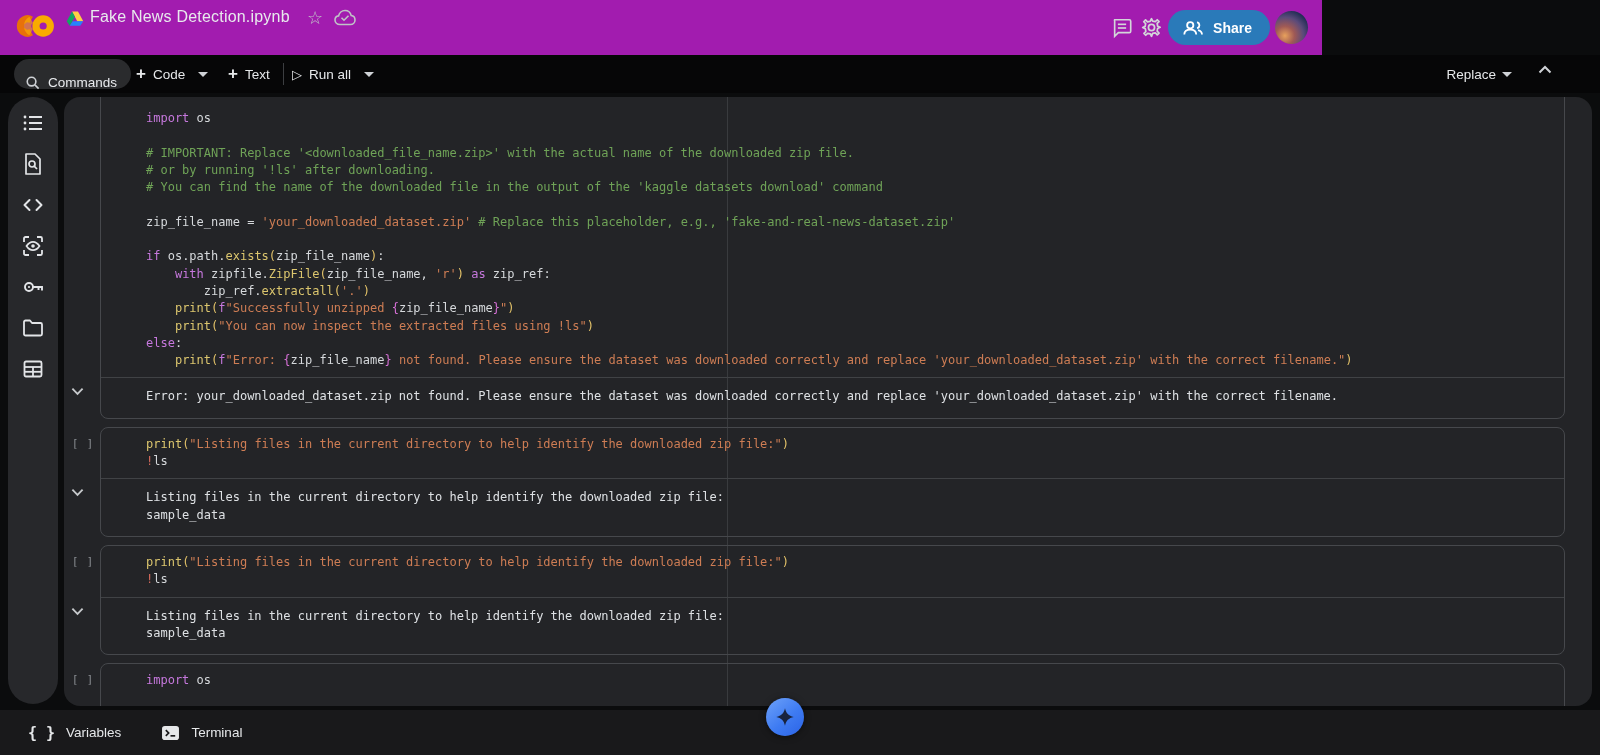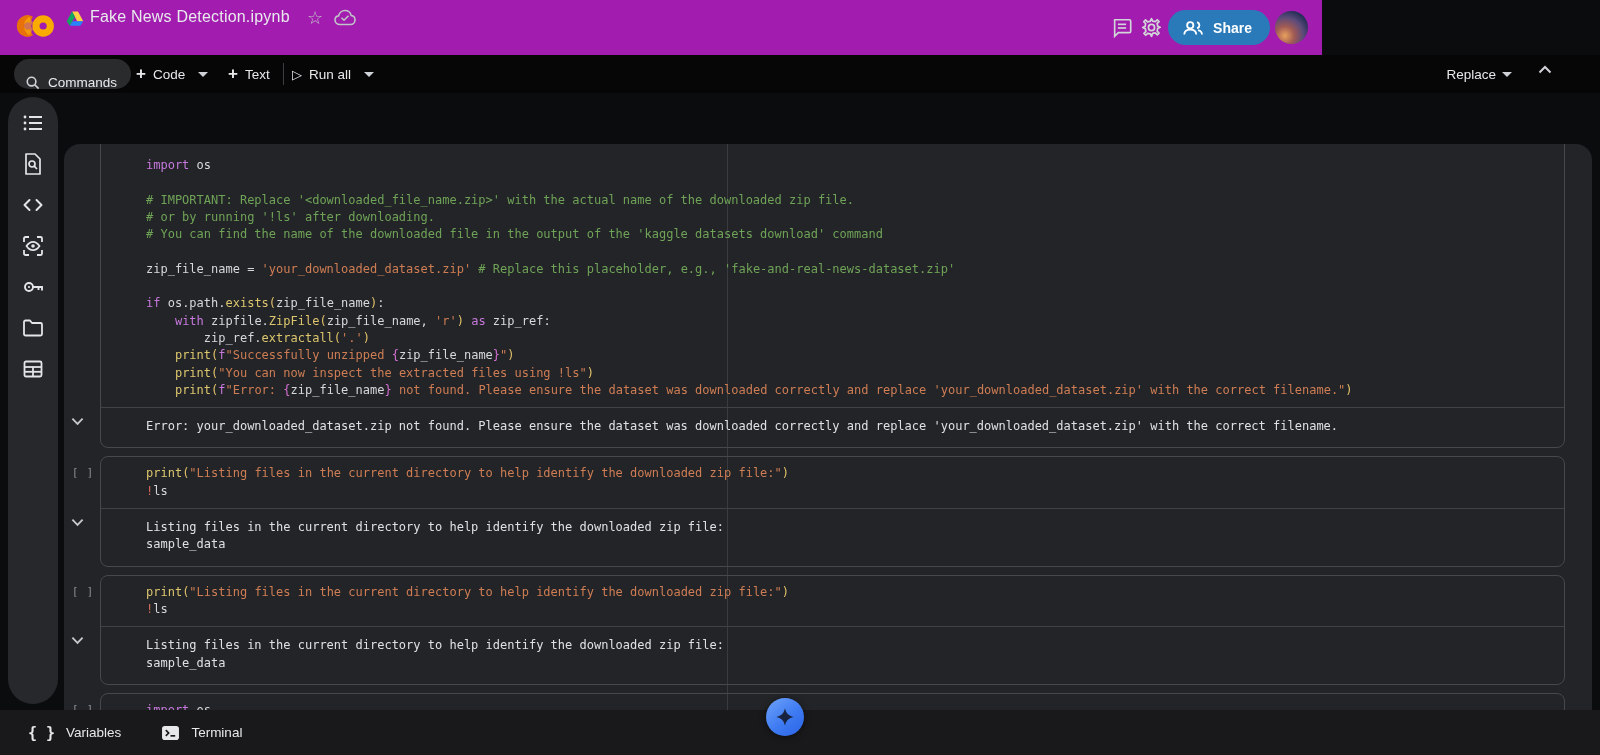--- a/index.html
+++ b/index.html
@@ -39,21 +39,21 @@
              color:#e6e8ea; font-size:13.5px; cursor:pointer; }
   .collapse-up { position:absolute; right:48px; top:10px; cursor:pointer; }
 
   
   .rail { position:absolute; left:8px; top:97px; width:50px; height:607px; background:#27282b; border-radius:25px;
           display:flex; flex-direction:column; align-items:center; padding-top:14px; gap:17px; }
   .rail .icon-btn { color:#e3e5e8; }
 
   
   .panel { position:absolute; left:64px; top:97px; width:1528px; height:609px; background:#232427;
-           border-radius:16px; overflow:hidden;margin-top:47px; }
+           border-radius:16px; overflow:hidden; }
   .panel-ruler { position:absolute; left:663px; top:0; bottom:0; width:1px; background:#393b3e; }
 
   .cells { position:absolute; left:0; top:0; right:0; }
   .cell { margin:8px 27px 0 36px; border:1px solid #46484c; border-radius:8px; position:relative; }
   .cell.first { margin-top:-8px; border-top-left-radius:0; border-top-right-radius:0; }
   .editor { position:relative; padding:8px 10px 8px 45px; cursor:text; }
   .cell.first .editor { padding-top:20px; }
   .exec { position:absolute; left:-29px; top:9px; font-family:"DejaVu Sans Mono", monospace;
           font-size:10.5px; color:#8d9196; letter-spacing:1px; cursor:pointer; }
   .cell-divider { border-top:1px solid #404245; }
@@ -231,20 +231,21 @@
           <div class="code-line"><span class="tk-cm"># or by running '!ls' after downloading.</span></div>
           <div class="code-line"><span class="tk-cm"># You can find the name of the downloaded file in the output of the 'kaggle datasets download' command</span></div>
           <div class="code-line">&nbsp;</div>
           <div class="code-line"><span class="tk-pl">zip_file_name = </span><span class="tk-str">'your_downloaded_dataset.zip'</span><span class="tk-pl"> </span><span class="tk-cm"># Replace this placeholder, e.g., 'fake-and-real-news-dataset.zip'</span></div>
           <div class="code-line">&nbsp;</div>
           <div class="code-line"><span class="tk-kw">if</span><span class="tk-pl"> os.path.</span><span class="tk-fn">exists</span><span class="tk-p">(</span><span class="tk-pl">zip_file_name</span><span class="tk-p">)</span><span class="tk-pl">:</span></div>
           <div class="code-line"><span class="tk-pl">    </span><span class="tk-kw">with</span><span class="tk-pl"> zipfile.</span><span class="tk-fn">ZipFile</span><span class="tk-p">(</span><span class="tk-pl">zip_file_name, </span><span class="tk-str">'r'</span><span class="tk-p">)</span><span class="tk-pl"> </span><span class="tk-kw">as</span><span class="tk-pl"> zip_ref:</span></div>
           <div class="code-line"><span class="tk-pl">        zip_ref.</span><span class="tk-fn">extractall</span><span class="tk-p">(</span><span class="tk-str">'.'</span><span class="tk-p">)</span></div>
           <div class="code-line"><span class="tk-pl">    </span><span class="tk-fn">print</span><span class="tk-p">(</span><span class="tk-kw">f</span><span class="tk-str">"Successfully unzipped </span><span class="tk-br">{</span><span class="tk-pl">zip_file_name</span><span class="tk-br">}</span><span class="tk-str">"</span><span class="tk-p">)</span></div>
           <div class="code-line"><span class="tk-pl">    </span><span class="tk-fn">print</span><span class="tk-p">(</span><span class="tk-str">"You can now inspect the extracted files using !ls"</span><span class="tk-p">)</span></div>
+          <div class="code-line"><span class="tk-kw">else</span><span class="tk-pl">:</span></div>
           <div class="code-line"><span class="tk-pl">    </span><span class="tk-fn">print</span><span class="tk-p">(</span><span class="tk-kw">f</span><span class="tk-str">"Error: </span><span class="tk-br">{</span><span class="tk-pl">zip_file_name</span><span class="tk-br">}</span><span class="tk-str"> not found. Please ensure the dataset was downloaded correctly and replace 'your_downloaded_dataset.zip' with the correct filename."</span><span class="tk-p">)</span></div>
         </div>
         <div class="cell-divider"></div>
         <div class="outwrap">
           <span class="chev">
             <svg width="13" height="9" viewBox="0 0 14 9">
               <path d="M1.5 1.5 L7 7 L12.5 1.5" fill="none" stroke="#c6c9cc" stroke-width="2"></path>
             </svg>
           </span>
           <div class="out-line">Error: your_downloaded_dataset.zip not found. Please ensure the dataset was downloaded correctly and replace 'your_downloaded_dataset.zip' with the correct filename.</div>

